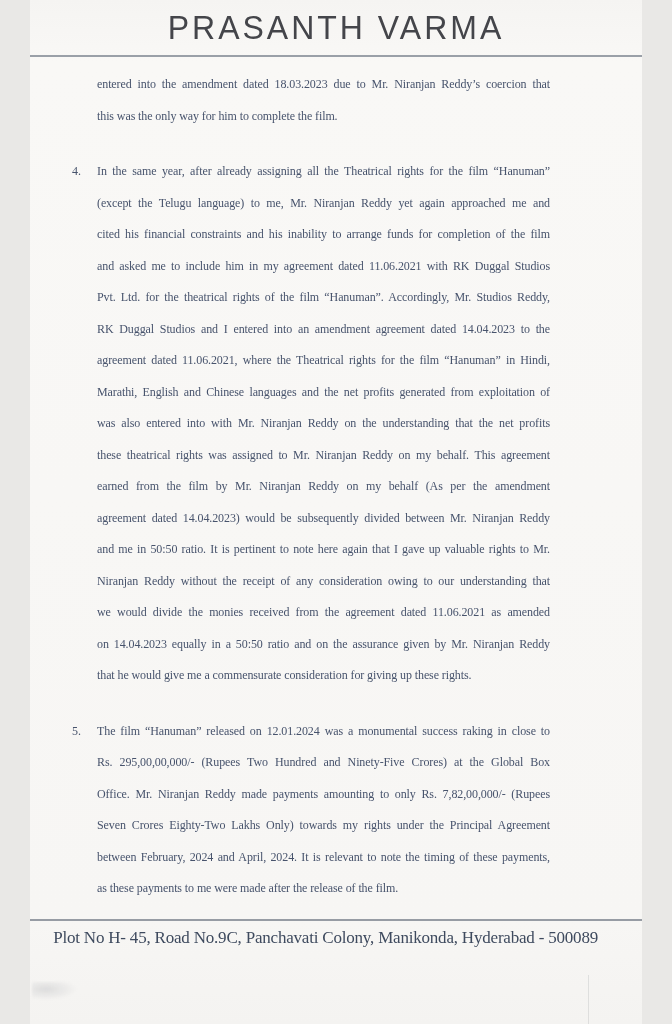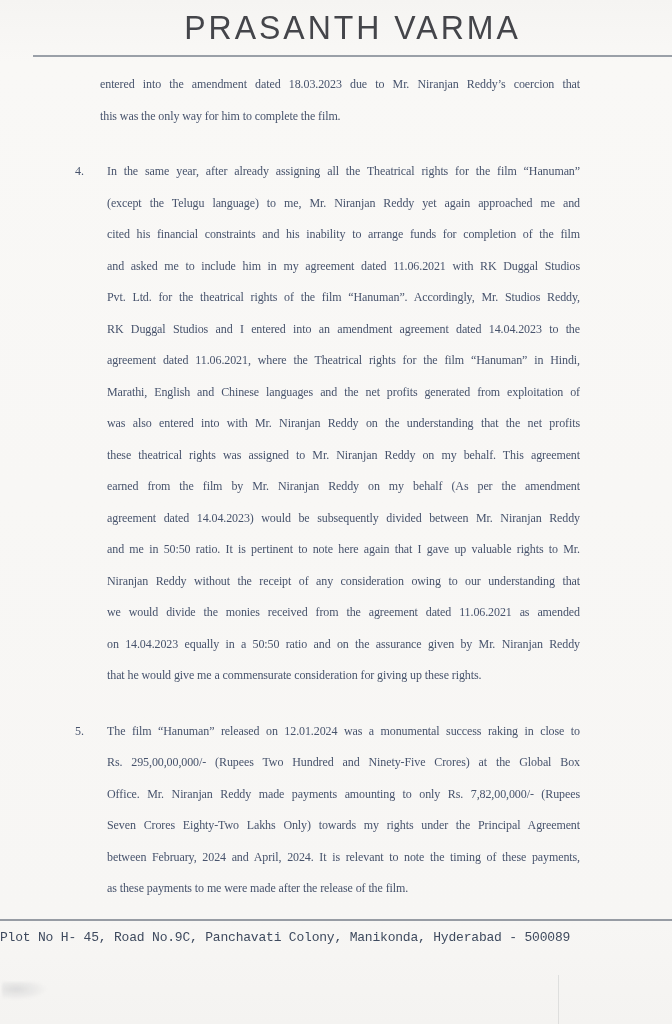--- a/index.html
+++ b/index.html
@@ -1,26 +1,25 @@
 <!DOCTYPE html>
 <html><head>
 <meta charset="utf-8">
 <style>
   html, body { margin: 0; padding: 0; background: #e9e8e6; }
   .page {
     position: relative;
-    width: 672px;
+    width: 612px;
     height: 1024px;
     margin: 0 auto;
     background: linear-gradient(180deg, #f5f4f2 0%, #f9f8f6 6%, #f7f6f4 90%, #f4f3f1 100%);
     overflow: hidden;
     font-family: "Liberation Serif", serif;
     color: #47536c;
     box-sizing: border-box;
-    padding-left: 33px;
   }
   
   .letterhead {
     height: 57px;
     box-sizing: border-box;
     border-bottom: 2px solid #9aa0a8;
     text-align: center;
     padding-top: 9px;
   }
   .letterhead-title {
@@ -51,35 +50,35 @@
   .para .line:last-child { text-align-last: left; }
   .intro { margin-left: 25px; }
   .item { display: flex; margin-top: 24px; }
   .item-number {
     flex: none;
     width: 25px;
     font-size: 12px;
     line-height: 31.5px;
     color: #47536c;
   }
-  .item-lines { flex: 1; min-width: 0; margin-left: 7px; }
+  .item-lines { flex: 1; min-width: 0; }
   
   .footer {
     position: absolute;
     left: 0; right: 0;
     top: 919px;
     border-top: 2px solid #979ca4;
   }
   .footer-address {
-    font-family: Liberation Mono, monospace;
-    font-size: 13px;
+    font-family: Liberation Serif, serif;
+    font-size: 17px;
     letter-spacing: -0.2px;
     line-height: 18px;
     color: #3e4a5e;
-    text-align: left;
+    text-align: right;
     padding: 8px 44px 0 0;
   }
   
   .crease {
     position: absolute;
     left: 558px; top: 975px;
     width: 1px; height: 49px;
     background: rgba(120,125,135,0.18);
   }
   .smudge {

